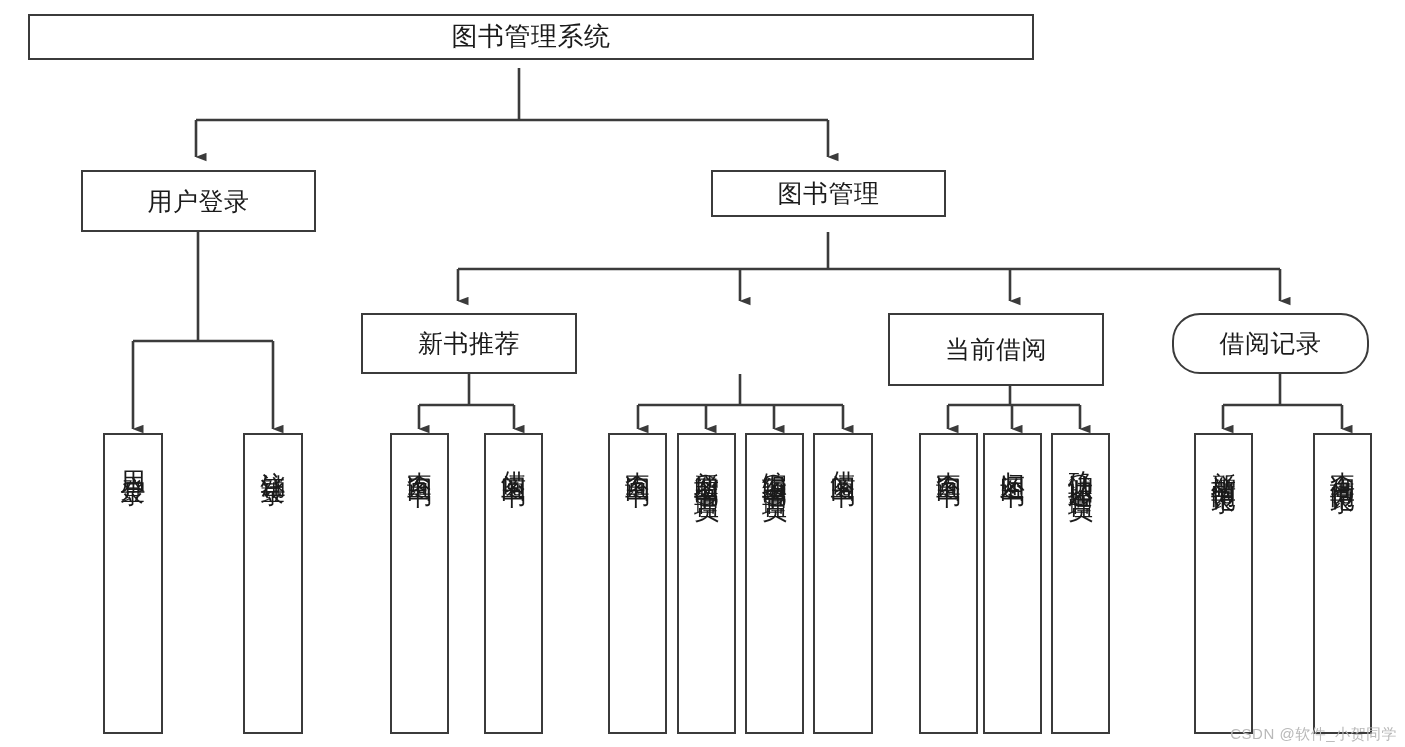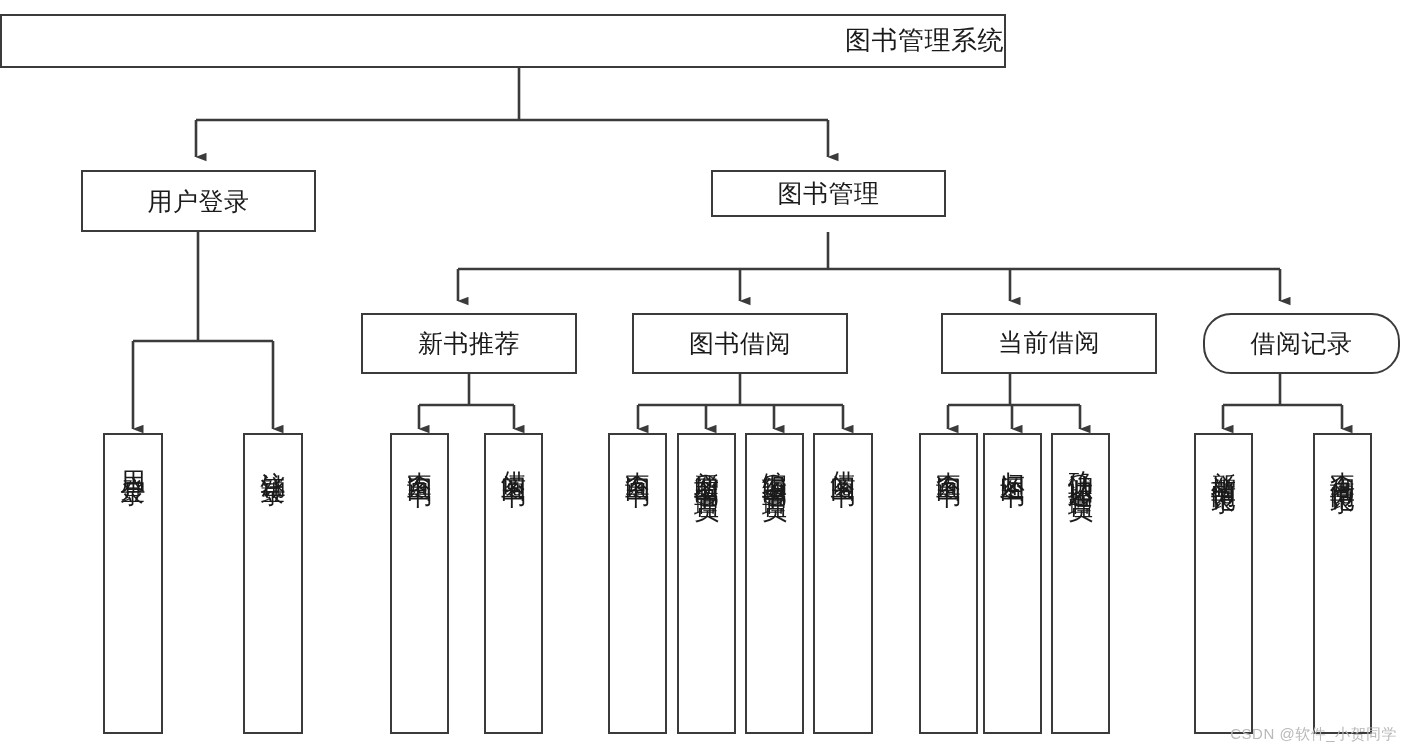--- a/index.html
+++ b/index.html
@@ -115,41 +115,38 @@
       <path d="M1012,405 L1012,429" marker-end="url(#arrow)"></path>
       <path d="M1080,405 L1080,429" marker-end="url(#arrow)"></path>
 
       <path d="M1280,374 L1280,405"></path>
       <path d="M1223,405 L1342,405"></path>
       <path d="M1223,405 L1223,429" marker-end="url(#arrow)"></path>
       <path d="M1342,405 L1342,429" marker-end="url(#arrow)"></path>
     </g>
   </svg>
 
-  <div class="node root horiz" style="left:0; top:14px; width:1006px; height:54px;justify-content:flex-end;">
+  <div class="node root horiz" style="left:28px; top:14px; width:1006px; height:46px;">
     <span class="label">图书管理系统</span>
   </div>
 
   <div class="node horiz" style="left:81px; top:170px; width:235px; height:62px;">
     <span class="label">用户登录</span>
   </div>
   <div class="node horiz" style="left:711px; top:170px; width:235px; height:47px;">
     <span class="label">图书管理</span>
   </div>
 
   <div class="node horiz" style="left:361px; top:313px; width:216px; height:61px;">
     <span class="label">新书推荐</span>
   </div>
-  <div class="node horiz" style="left:632px; top:313px; width:216px; height:61px;">
-    <span class="label">图书借阅</span>
-  </div>
-  <div class="node horiz" style="left:941px; top:313px; width:216px; height:61px;font-family:Liberation Serif, serif;">
+  <div class="node horiz" style="left:888px; top:313px; width:216px; height:73px;">
     <span class="label">当前借阅</span>
   </div>
-  <div class="node horiz" style="left:1203px; top:313px; width:197px; height:61px;border-radius:28px;">
+  <div class="node horiz" style="left:1172px; top:313px; width:197px; height:61px;border-radius:28px;">
     <span class="label">借阅记录</span>
   </div>
 
   <div class="node leaf" style="left:103px; top:433px; width:60px; height:301px;">
     <span class="label">用户登录</span>
   </div>
   <div class="node leaf" style="left:243px; top:433px; width:60px; height:301px;">
     <span class="label">注销登录</span>
   </div>
 

